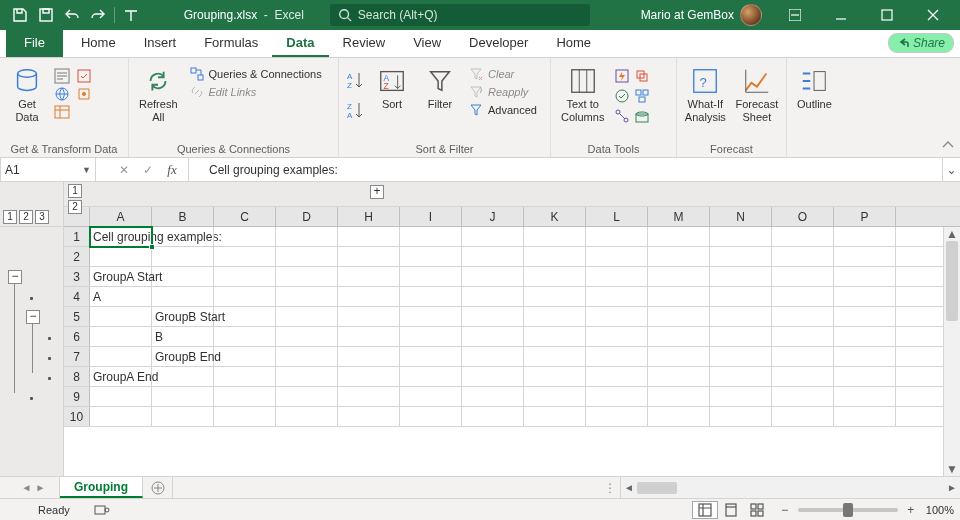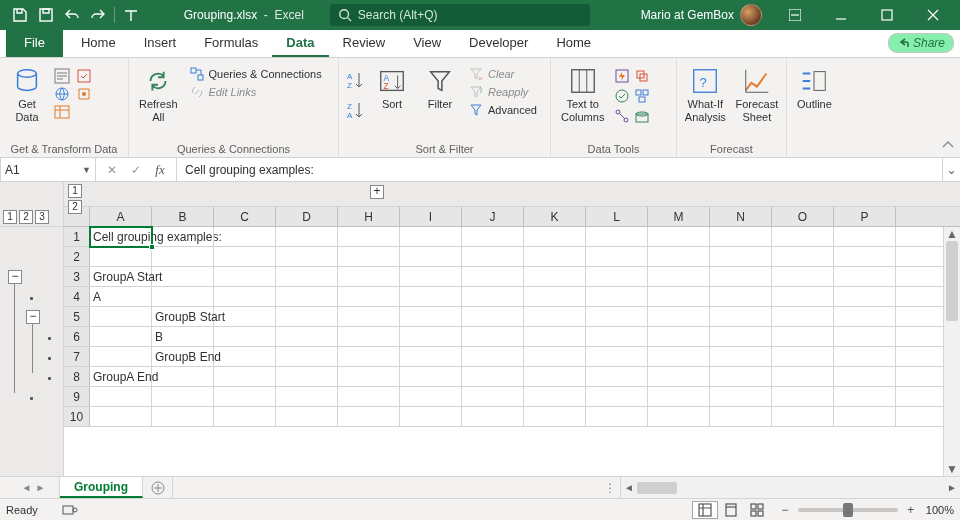--- a/index.html
+++ b/index.html
@@ -158,20 +158,21 @@
     width: 16px; height: 16px;
     color: var(--muted);
   }
 
   
   .fbar {
     height: 24px;
     display: flex; align-items: stretch;
     border-bottom: 1px solid var(--grid-border);
     background: #fff;
+    gap: 12px;
   }
   .namebox {
     width: 96px;
     border: 1px solid var(--grid-border);
     border-top: none; border-bottom: none;
     display: flex; align-items: center; justify-content: space-between;
     padding: 0 4px;
     font-size: 12px;
   }
   .namebox .dd { font-size: 9px; color: var(--muted); }
@@ -363,21 +364,21 @@
   
   .statusbar {
     height: 22px;
     background: #f3f2f1;
     border-top: 1px solid var(--grid-border);
     display: flex; align-items: center;
     font-size: 11px;
     color: var(--text);
     padding: 0 6px;
   }
-  .statusbar .left { display:flex; align-items:center; gap:24px; }
+  .statusbar .left { display:flex; align-items:center; gap:24px;margin-left:32px; }
   .statusbar .right { margin-left:auto; display:flex; align-items:center; gap:8px; }
   .view-btns { display:flex; }
   .view-btn { width:26px; height:18px; border:1px solid transparent; display:flex; align-items:center; justify-content:center;}
   .view-btn.active { border:1px solid #a6a6a6; background:#fff;}
   .view-btn svg { width:14px; height:14px; stroke:#555; fill:none; stroke-width:1.2;}
   .zoom-slider {
     width: 100px; height: 4px; background:#c8c6c4; position:relative; border-radius:2px;
   }
   .zoom-slider::before {
     content:""; position:absolute; left:50%; top:-4px; width:1px; height:12px; background:#888;

